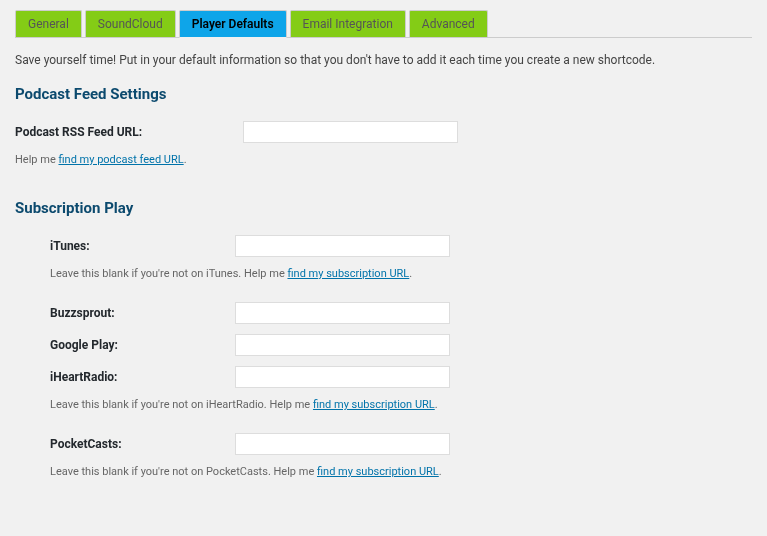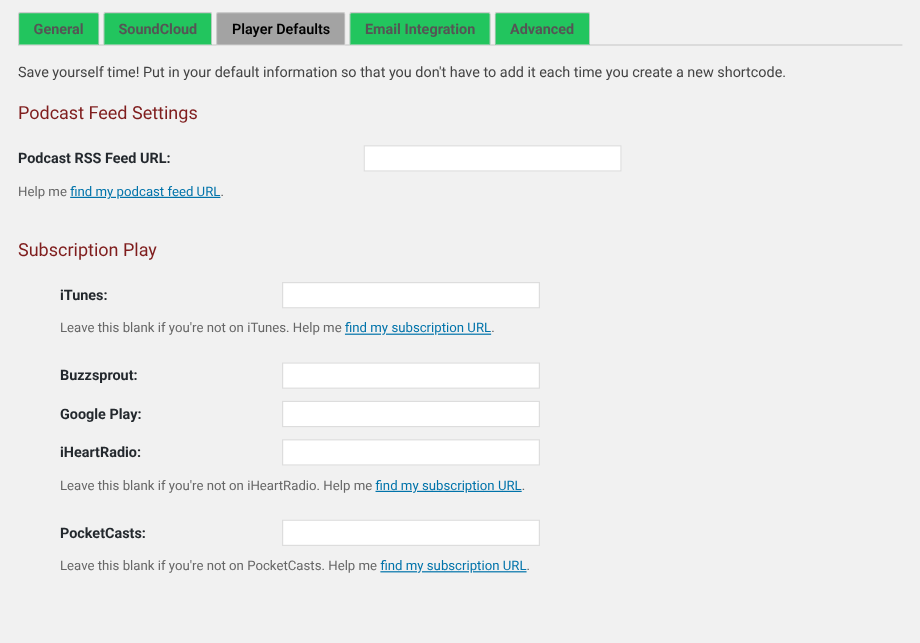--- a/index.html
+++ b/index.html
@@ -11,55 +11,54 @@
       width: 767px;
       padding: 10px 15px;
     }
     .nav-tabs {
       display: flex;
       border-bottom: 1px solid #ccc;
       margin-bottom: 15px;
     }
     .nav-tab {
       padding: 6px 12px;
-      background: #22c55e;
+      background: #84cc16;
       border: 1px solid #ccc;
       border-bottom: none;
       margin-right: 3px;
       color: #555;
       cursor: pointer;
       font-size: 12px;
       border-radius: 2px 2px 0 0;
-      font-weight: bold;
     }
     .nav-tab.active {
-      background: #a3a3a3;
+      background: #0ea5e9;
       border-bottom: 1px solid #f1f1f1;
       margin-bottom: -1px;
       color: #000;
       font-weight: 600;
     }
     .intro {
       font-size: 12px;
       color: #444;
       margin-bottom: 18px;
     }
     h3 {
       font-size: 15px;
-      font-weight: 400;
-      color: #7f1d1d;
+      font-weight: 700;
+      color: #0c4a6e;
       margin-bottom: 18px;
     }
     .field-row {
       display: flex;
       align-items: center;
       margin-bottom: 10px;
     }
     .field-label {
-      width: 288px;
+      width: 228px;
       font-weight: 700;
       font-size: 12px;
       color: #23282d;
     }
     .field-input input {
       width: 215px;
       height: 22px;
       border: 1px solid #ddd;
       background: #fff;
       padding: 2px 6px;

